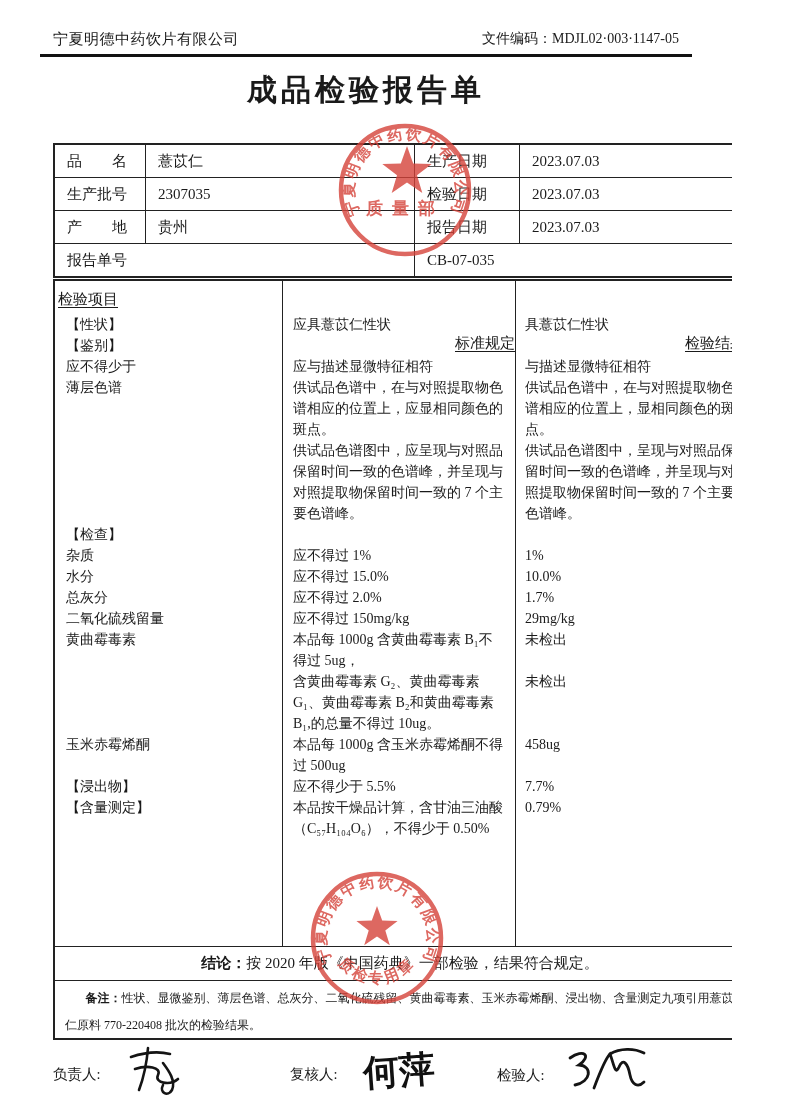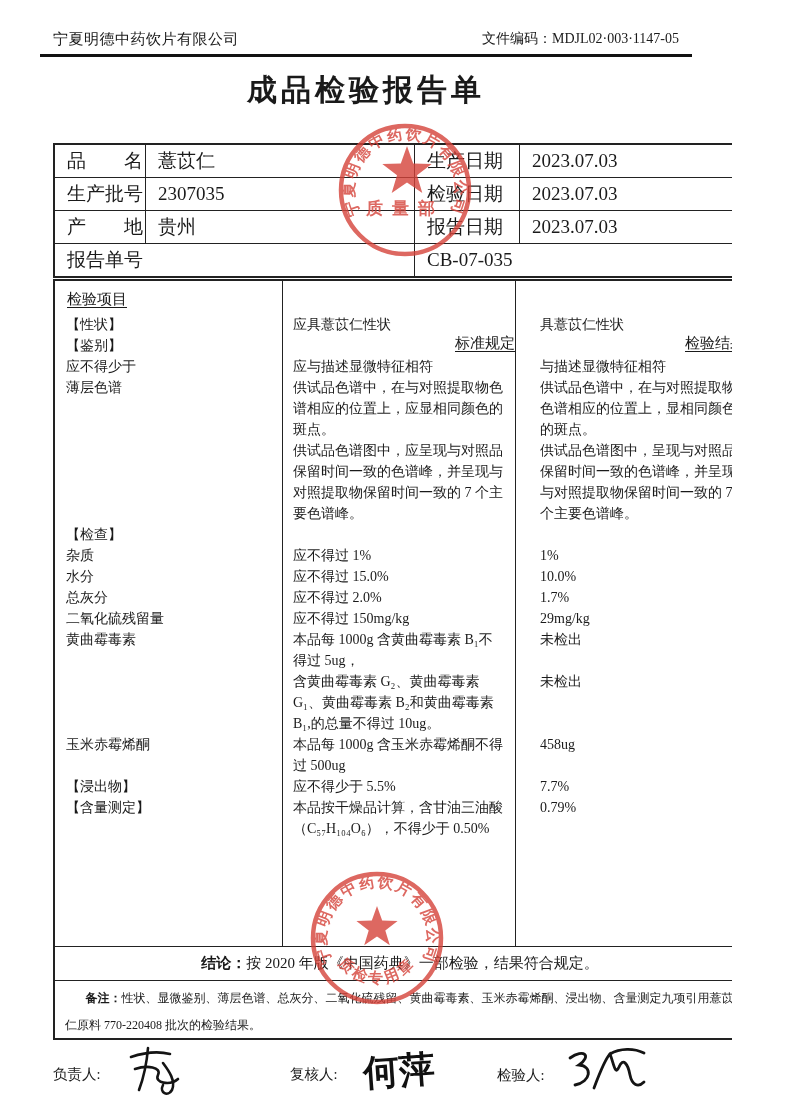--- a/index.html
+++ b/index.html
@@ -10,39 +10,39 @@
   }
   
   .lh-company{position:absolute;left:53px;top:30px;font-size:15px;letter-spacing:.5px;}
   .lh-code{position:absolute;right:53px;top:30px;font-size:14px;margin-left:44px;}
   .lh-rule{position:absolute;left:40px;right:40px;top:54px;height:3px;background:#111;}
   
   .doc-title{position:absolute;left:0;top:70px;width:100%;text-align:center;
     font-size:30px;font-weight:bold;letter-spacing:4px;}
   
   table.info{position:absolute;left:53px;top:143px;border-collapse:collapse;
-    width:692px;table-layout:fixed;font-size:19px;}
+    width:692px;table-layout:fixed;font-size:15px;}
   table.info{border:2px solid #222;}
   table.info td{border:1px solid #222;height:32px;padding:0 0 0 12px;white-space:nowrap;overflow:hidden;}
   td.w-lab{width:78px;}
   td.w-val{width:256px;}
   td.w-lab2{width:92px;}
   
   .main-table{position:absolute;left:53px;top:279px;width:694px;height:761px;
     border:2px solid #222;box-sizing:border-box;font-size:14px;}
   .mt-upper{position:relative;height:665px;overflow:hidden;}
   .vline{position:absolute;top:0;bottom:0;width:1px;background:#222;}
   .vline.v1{left:227px;} .vline.v2{left:460px;}
   .mt-head{display:grid;grid-template-columns:227px 233px auto;padding-top:9px;height:33px;box-sizing:border-box;}
   .mt-head .h{text-decoration:underline;text-underline-offset:3px;font-size:15px;}
-  .mt-head .h1{padding-left:12px;}
+  .mt-head .h1{padding-left:3px;}
   .mt-head .h2,.mt-head .h3{text-align:right;margin-top:44px;}
   .trow{display:grid;grid-template-columns:227px 233px auto;}
   .trow .cell{line-height:21px;padding:0 9px 0 11px;box-sizing:border-box;}
-  .trow .c-res{padding-left:25px;}
+  .trow .c-res{padding-left:10px;}
   .mt-fill{flex:1;}
   
   .concl{height:34px;border-top:1px solid #222;box-sizing:border-box;
     text-align:center;line-height:33px;font-size:15px;}
   .concl .lab{font-weight:bold;}
   .remark{height:62px;border-top:1px solid #222;box-sizing:border-box;
     font-size:12px;line-height:27px;padding:4px 10px 0 10px;text-indent:1.7em;}
   .remark .lab{font-weight:bold;}
   
   .foot{position:absolute;left:0;top:1048px;width:100%;height:60px;font-size:14.5px;}

